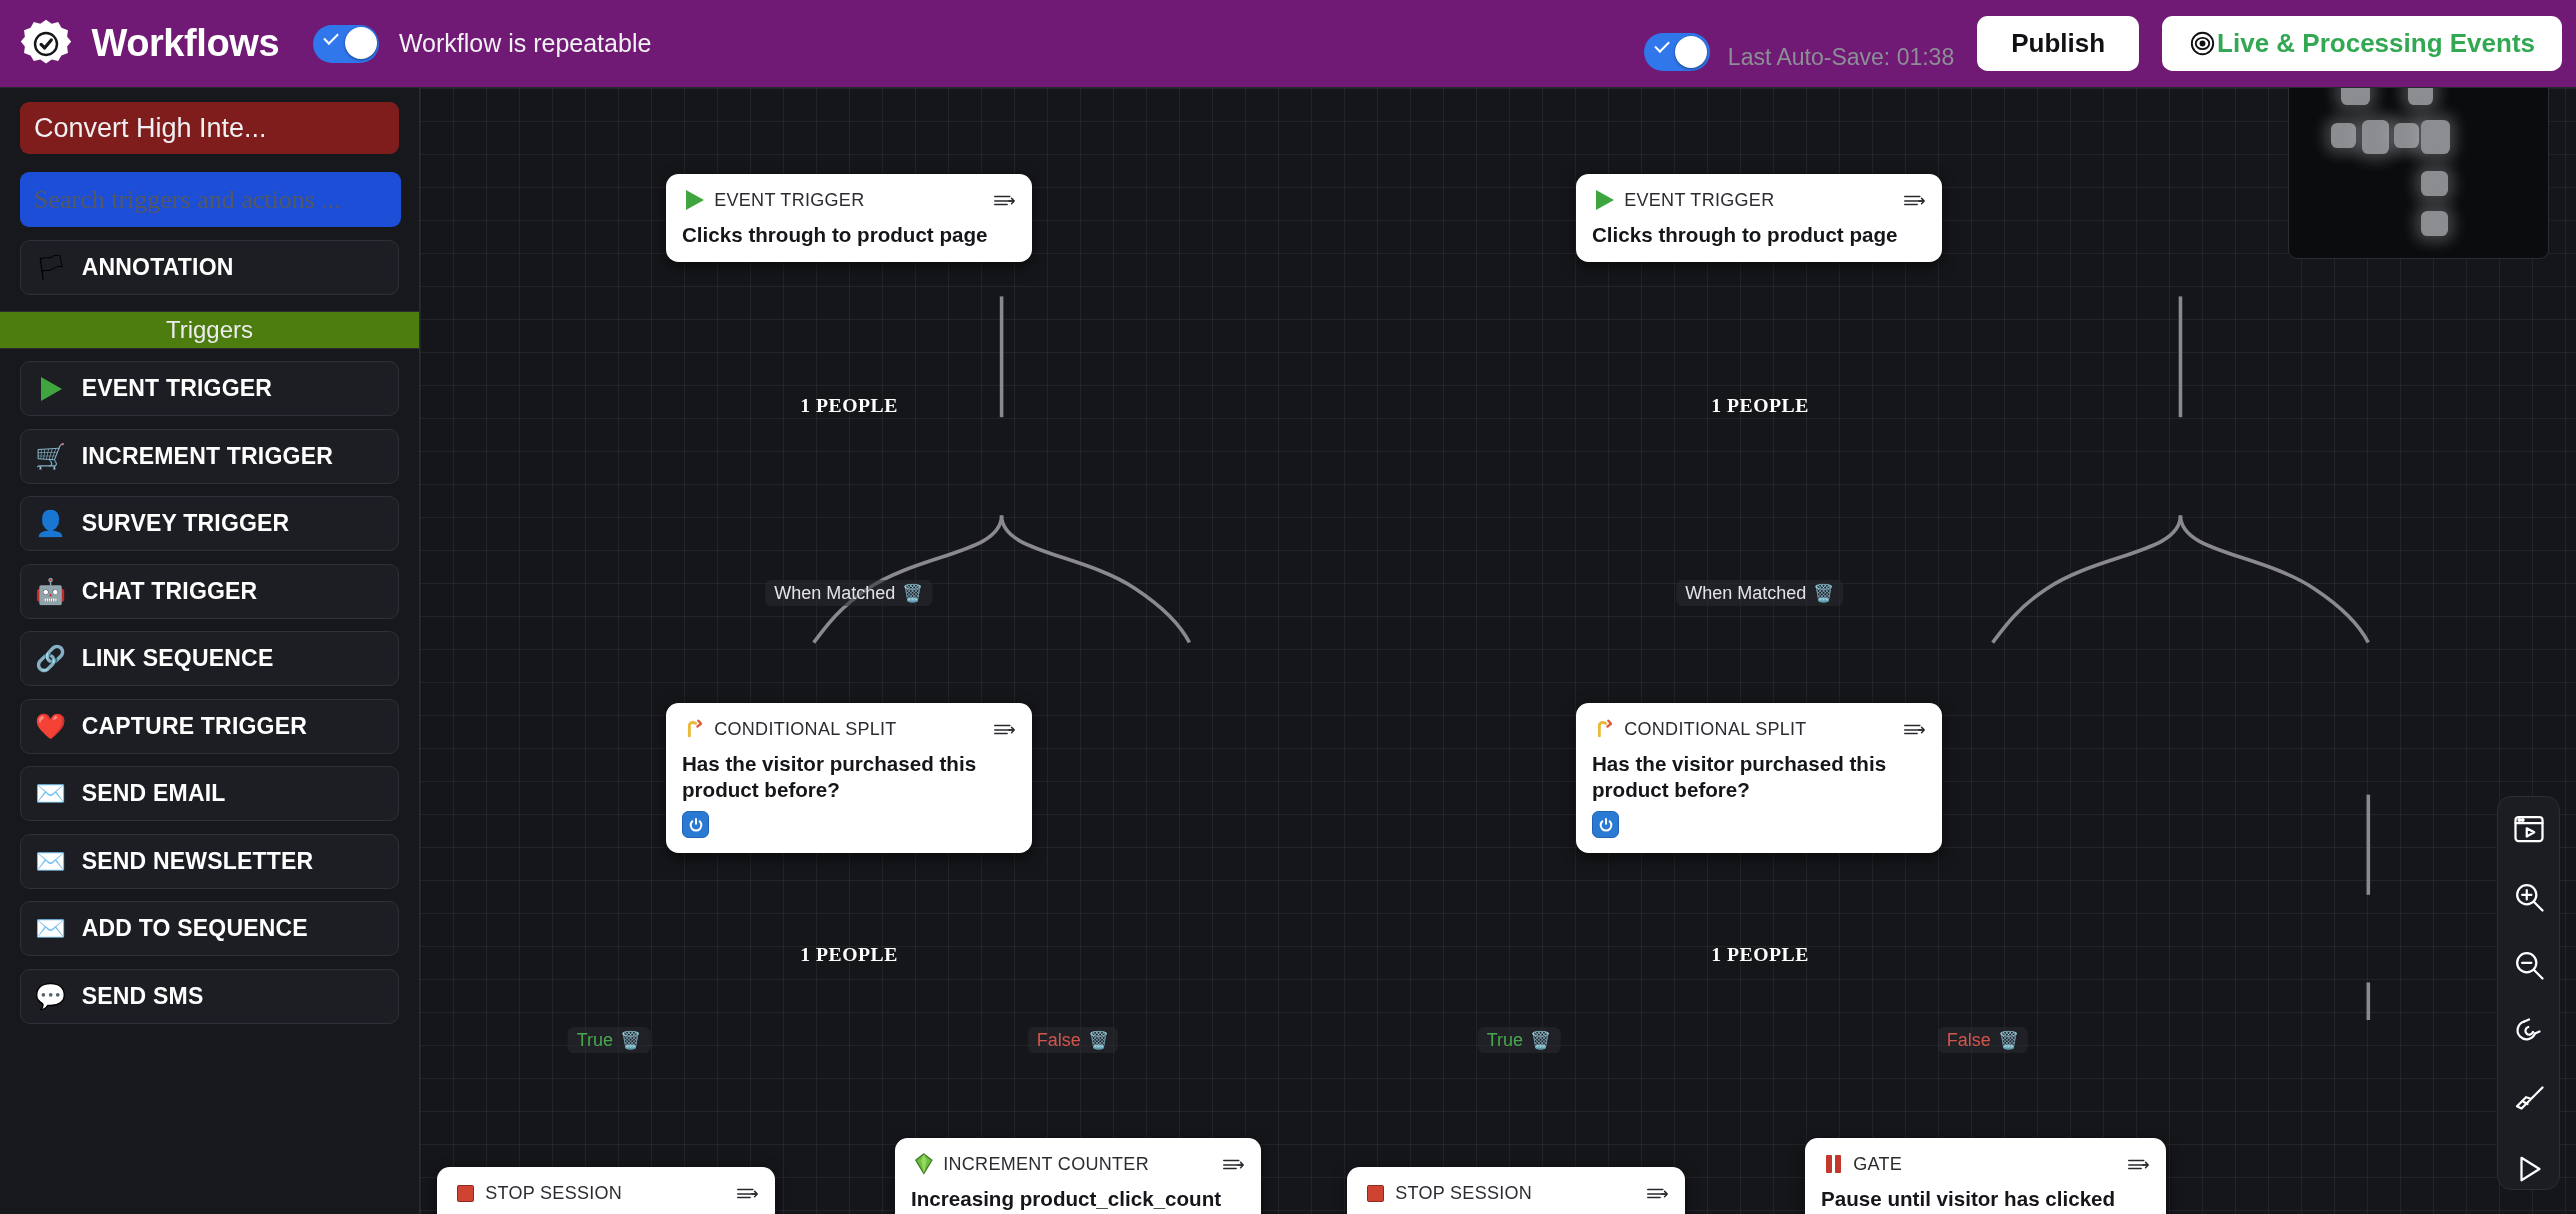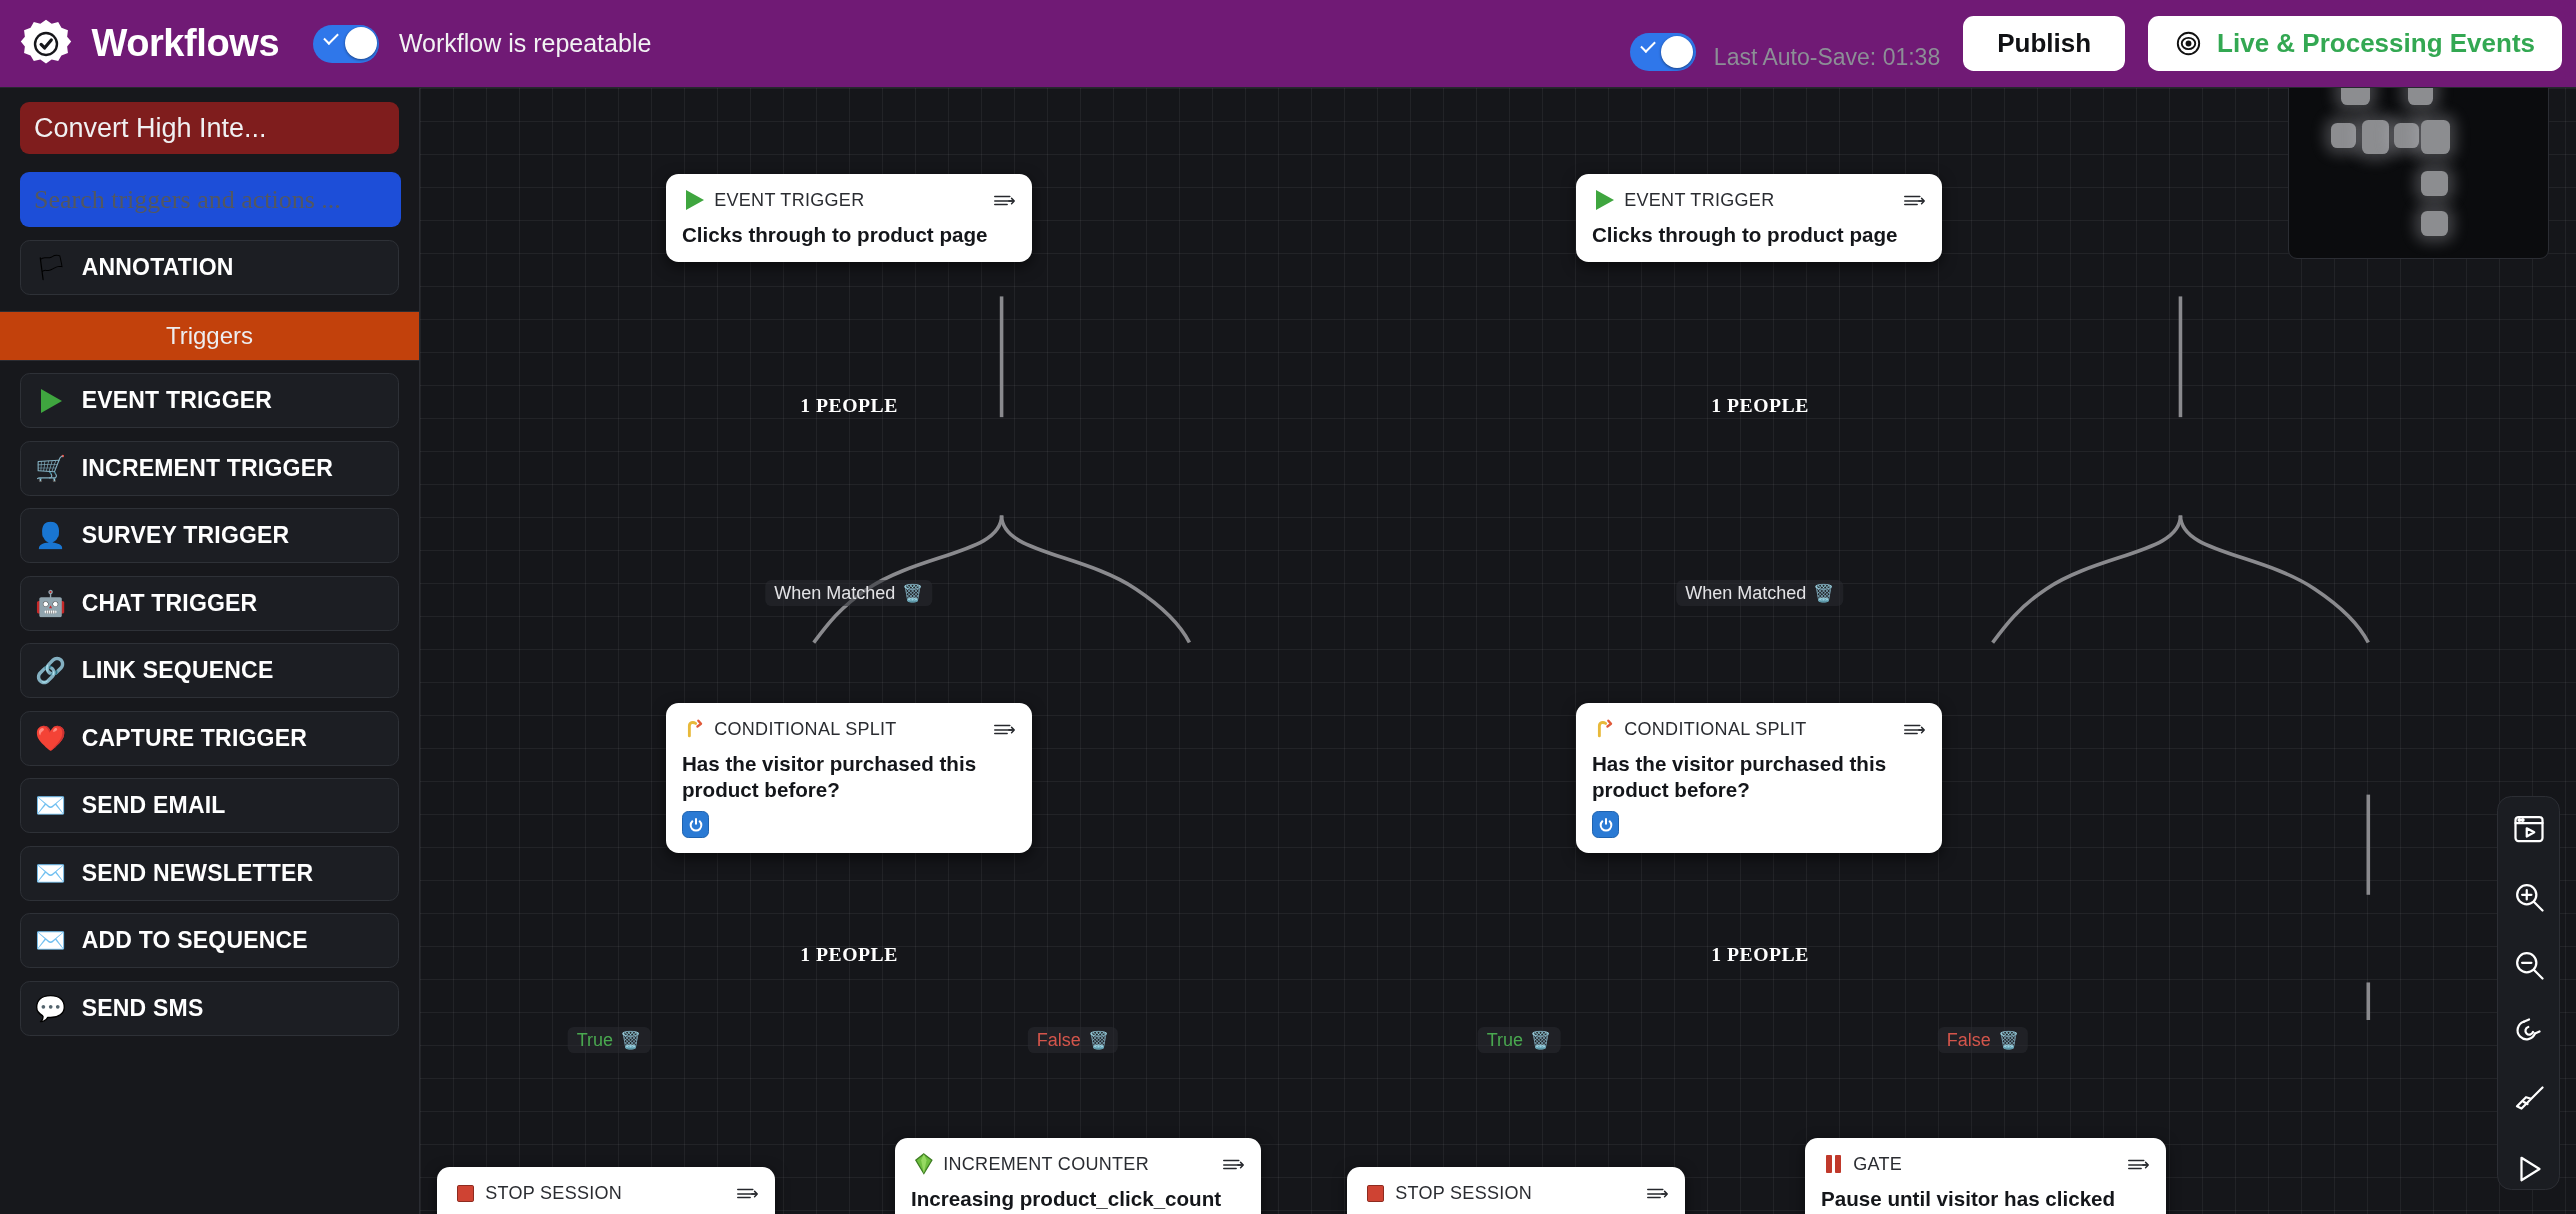--- a/index.html
+++ b/index.html
@@ -50,21 +50,21 @@
   }
   .hbtn {
     margin-left: 23px; height: 55px; background: #ffffff; border-radius: 10.7px;
     display: flex; align-items: center; justify-content: center;
     padding: 0 34px; cursor: pointer; border: none;
     font-family: "Liberation Sans", sans-serif;
   }
   #publish-button { font-size: 26px; font-weight: 700; color: #101114; }
   #live-status-button { padding: 0 27px; }
   #live-status-label {
-    color: #33a852; font-size: 26px; font-weight: 600; margin-left: 15px;
+    color: #33a852; font-size: 26px; font-weight: 600; margin-left: 1px;
     white-space: nowrap;
   }
 
   
   #sidebar {
     position: absolute; left: 0; top: 88px; width: 420px; height: 1127px;
     background: #17181c; border-right: 0.9px solid #2a2c32;
     overflow: hidden; z-index: 20;
   }
   #workflow-name {
@@ -87,21 +87,21 @@
   }
   .palette-item .pi-icon {
     width: 36px; font-size: 25px; line-height: 1; text-align: center; flex: none;
     display: flex; align-items: center; justify-content: center;
   }
   .palette-item .pi-label {
     margin-left: 12.5px; color: #ffffff; font-size: 23px; font-weight: 700;
     letter-spacing: 0.2px; white-space: nowrap;
   }
   .section-header {
-    margin-top: 16px; height: 50px; background: #c2410c;
+    margin-top: 16px; height: 38px; background: #4d7c0f;
     border-top: 0.9px solid #2a2c32; border-bottom: 0.9px solid #2a2c32;
     display: flex; align-items: center; justify-content: center;
     color: #ededf0; font-size: 24px;
   }
   .tri-play {
     width: 0; height: 0; border-left: 21.5px solid #3fa63f;
     border-top: 12.5px solid transparent; border-bottom: 12.5px solid transparent;
   }
 
   

